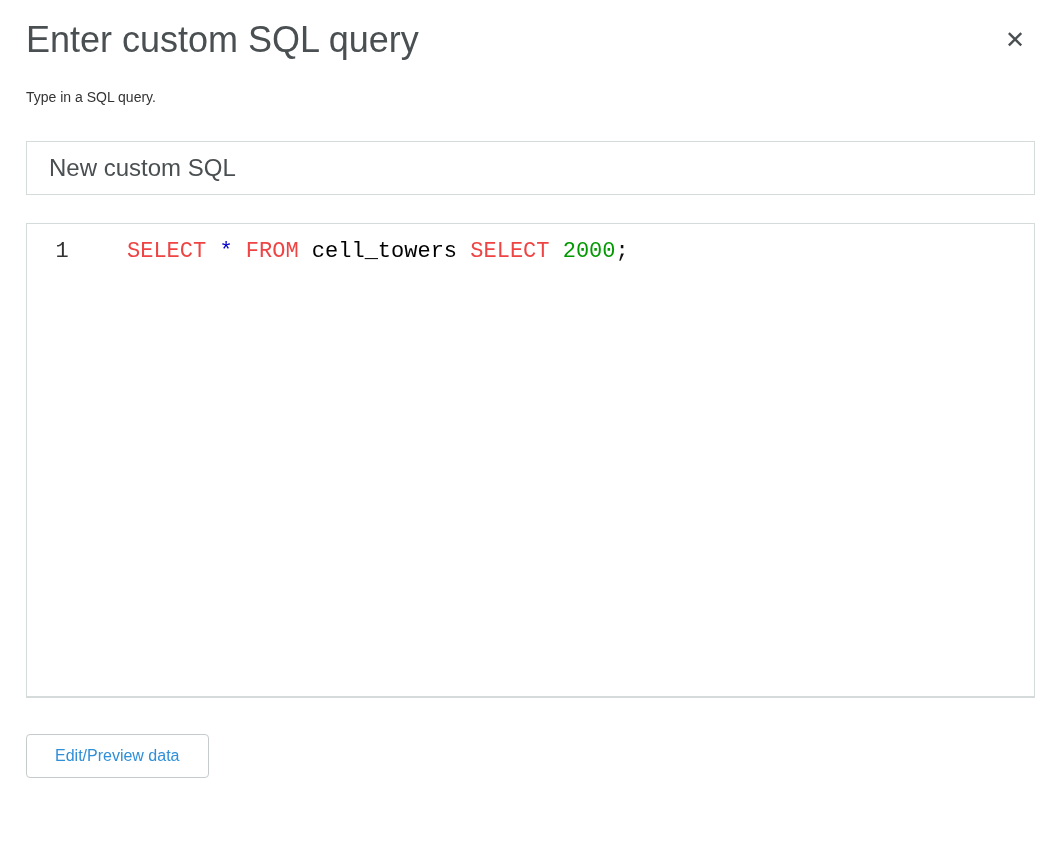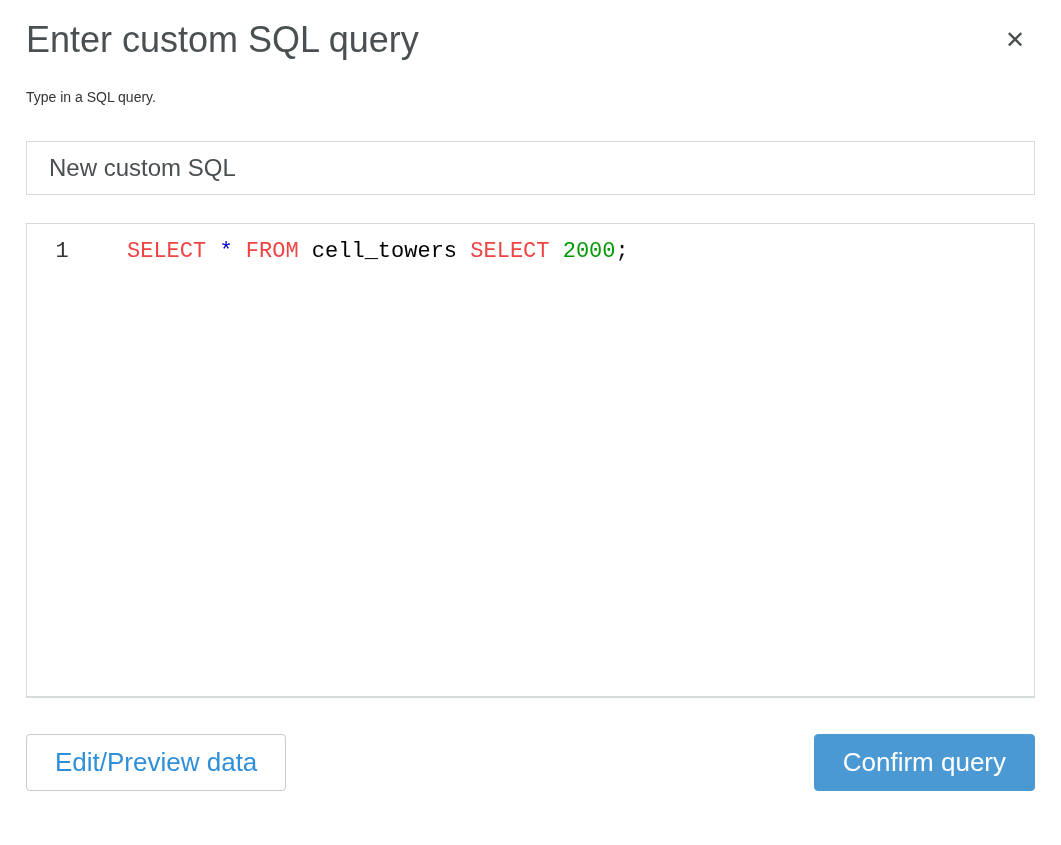--- a/index.html
+++ b/index.html
@@ -90,21 +90,21 @@
     .tok-ident { color: #000000; margin-top: 32px; }
     .tok-number { color: #009900; }
     .tok-punct { color: #111; }
     .button-row {
       margin-top: 36px;
       display: flex;
       justify-content: space-between;
       align-items: center;
     }
     .btn {
-      font-size: 26px;
+      font-size: 16px;
       padding: 12px 28px;
       border-radius: 4px;
       cursor: pointer;
       font-family: inherit;
       font-weight: 400;
     }
     .btn-secondary {
       background: #ffffff;
       color: #2f8fd8;
       border: 1px solid #c6cbcc;
@@ -133,17 +133,16 @@
   <div class="gutter">
     <div class="gutter-line">1</div>
   </div>
   <div class="code-area">
     <div class="code-line"><span class="tok-keyword">SELECT</span> <span class="tok-star">*</span> <span class="tok-keyword">FROM</span> <span class="tok-ident">cell_towers</span> <span class="tok-keyword">SELECT</span> <span class="tok-number">2000</span><span class="tok-punct">;</span></div>
   </div>
 </div>
 
 <div class="button-row">
   <button class="btn btn-secondary">Edit/Preview data</button>
-  <button class="btn btn-primary">Confirm query</button>
 </div>
 
 
 
 
 </body></html>

